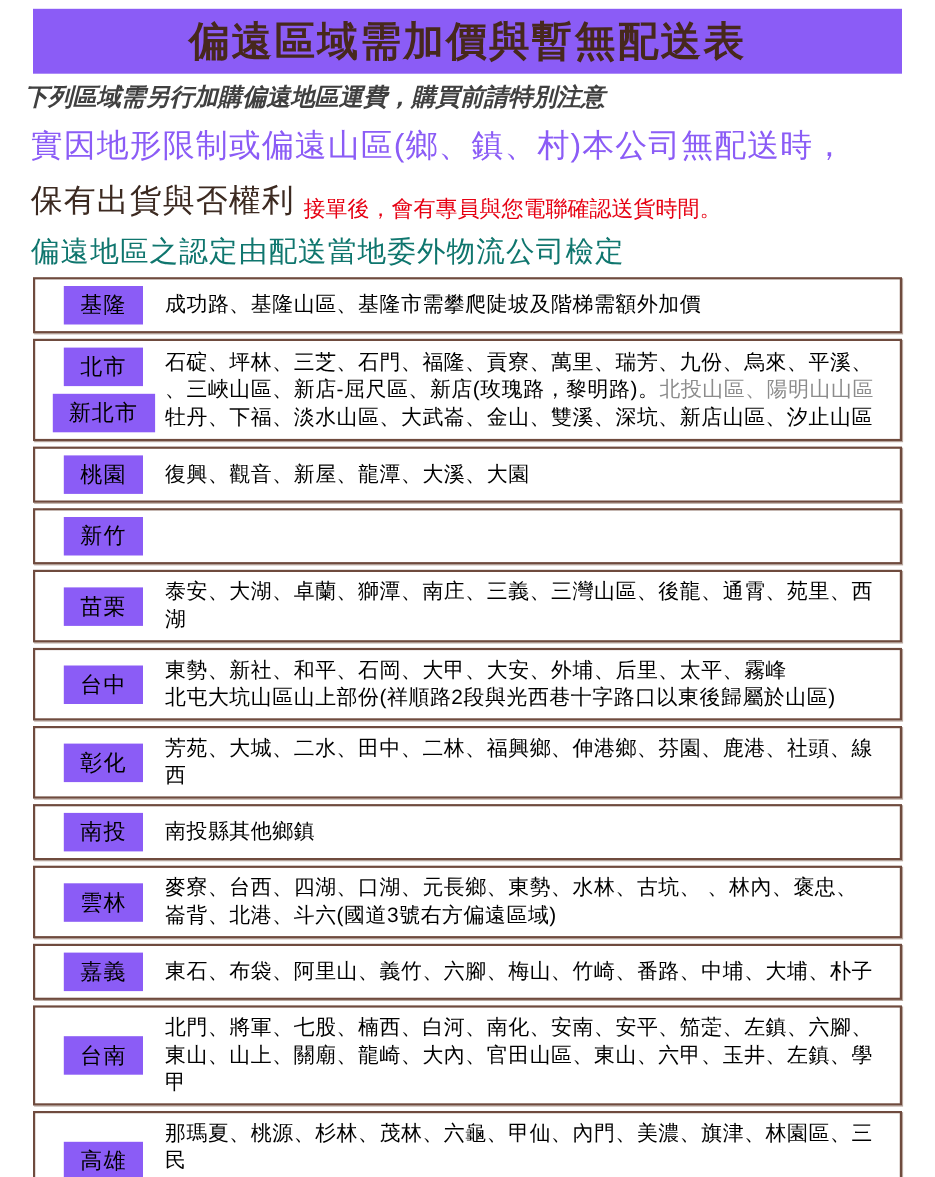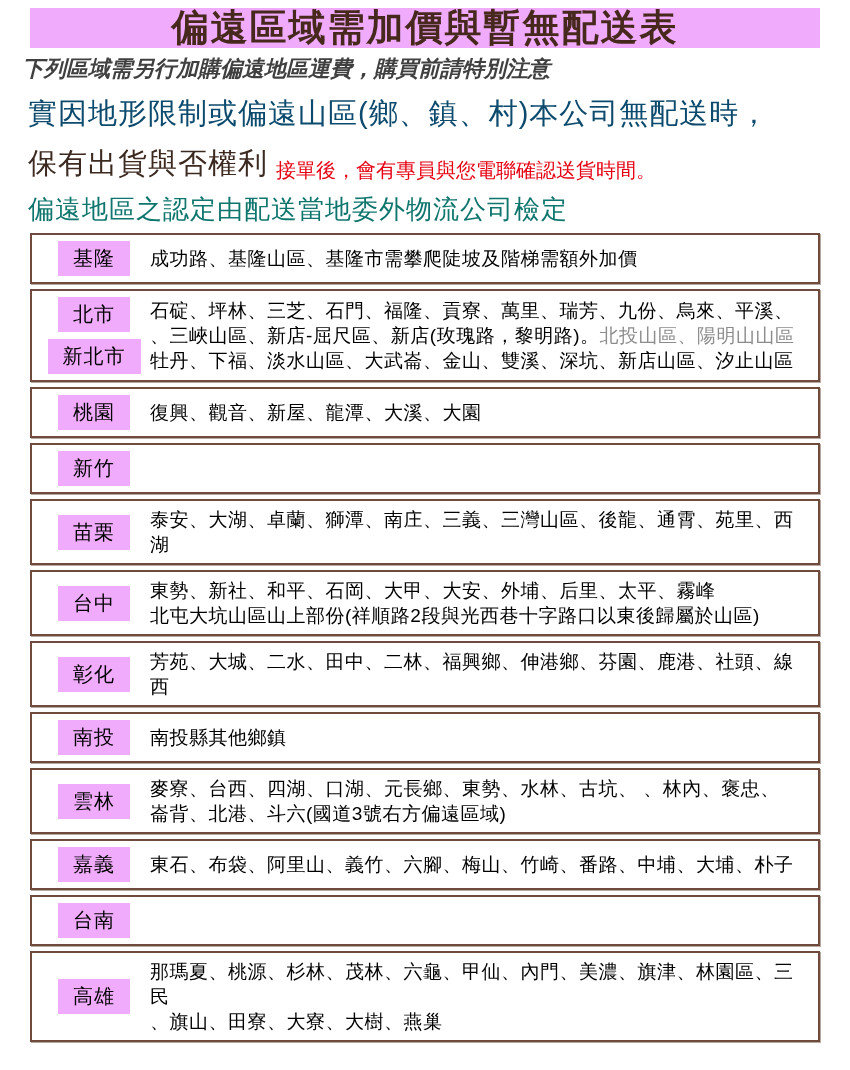--- a/index.html
+++ b/index.html
@@ -2,33 +2,33 @@
 <html><head>
 <meta charset="utf-8">
 <style>
   html,body{margin:0;padding:0;}
   body{
     width:850px;height:1070px;background:#ffffff;
     font-family:"Liberation Sans","DejaVu Sans",sans-serif;
     color:#000;overflow:hidden;
   }
   .banner-top{
-    margin:8px 30px 0 30px;height:40px;background:#f0abfc;
+    margin:8px 30px 0 30px;height:59px;background:#8b5cf6;
     display:flex;align-items:center;justify-content:center;
   }
   .banner-top .title{
     font-size:37px;font-weight:bold;color:#47281d;letter-spacing:2px;
   }
   .red-notice{
     margin:6px 0 0 22px;font-size:22px;font-weight:bold;color:#404040;
     font-family:"Liberation Serif","DejaVu Serif",serif;
     font-style:italic;
   }
   .body-line1{
-    margin:10px 0 0 28px;font-size:29px;color:#0c4a6e;letter-spacing:1px;
+    margin:10px 0 0 28px;font-size:29px;color:#8b5cf6;letter-spacing:1px;
   }
   .body-line2{
     margin:10px 0 0 28px;font-size:29px;color:#3c2a21;letter-spacing:1px;
     display:flex;align-items:flex-end;
   }
   .body-line2 .inline-red{
     font-size:20px;font-weight:normal;color:#e60012;margin-left:8px;
     font-family:"Liberation Serif","DejaVu Serif",serif;letter-spacing:0;
   }
   .blue-line{
@@ -40,21 +40,21 @@
     border:2px solid #6f4b3e;background:#fff;box-sizing:border-box;
     display:flex;align-items:center;min-height:48px;
     padding:6px 8px;margin-bottom:5px;
     box-shadow:1px 1px 0 #b9a89f;
   }
   .row-labels{
     width:84px;flex-shrink:0;display:flex;flex-direction:column;
     gap:7px;margin:0 14px 0 12px;align-items:center;
   }
   .row-label{
-    background:#f0abfc;color:#000;font-size:20px;letter-spacing:1px;
+    background:#8b5cf6;color:#000;font-size:20px;letter-spacing:1px;
     padding:4px 15px;text-align:center;white-space:nowrap;
   }
   .row-content{font-size:19px;line-height:25px;color:#000;letter-spacing:0.5px;}
   .seg-gray{color:#8c8c8c;}
 </style>
 </head>
 <body>
 
 <div class="banner-top">
   <div class="title">偏遠區域需加價與暫無配送表</div>
@@ -161,20 +161,24 @@
       </div>
     <div class="row-content">
         <div><span>東石、布袋、阿里山、義竹、六腳、梅山、竹崎、番路、中埔、大埔、朴子</span></div>
       </div>
   </div>
 
   <div class="row">
     <div class="row-labels">
         <div class="row-label">台南</div>
       </div>
+    <div class="row-content">
+        <div><span>北門、將軍、七股、楠西、白河、南化、安南、安平、笳萣、左鎮、六腳、</span></div>
+        <div><span>東山、山上、關廟、龍崎、大內、官田山區、東山、六甲、玉井、左鎮、學甲</span></div>
+      </div>
   </div>
 
   <div class="row">
     <div class="row-labels">
         <div class="row-label">高雄</div>
       </div>
     <div class="row-content">
         <div><span>那瑪夏、桃源、杉林、茂林、六龜、甲仙、內門、美濃、旗津、林園區、三民</span></div>
         <div><span>、旗山、田寮、大寮、大樹、燕巢</span></div>
       </div>

